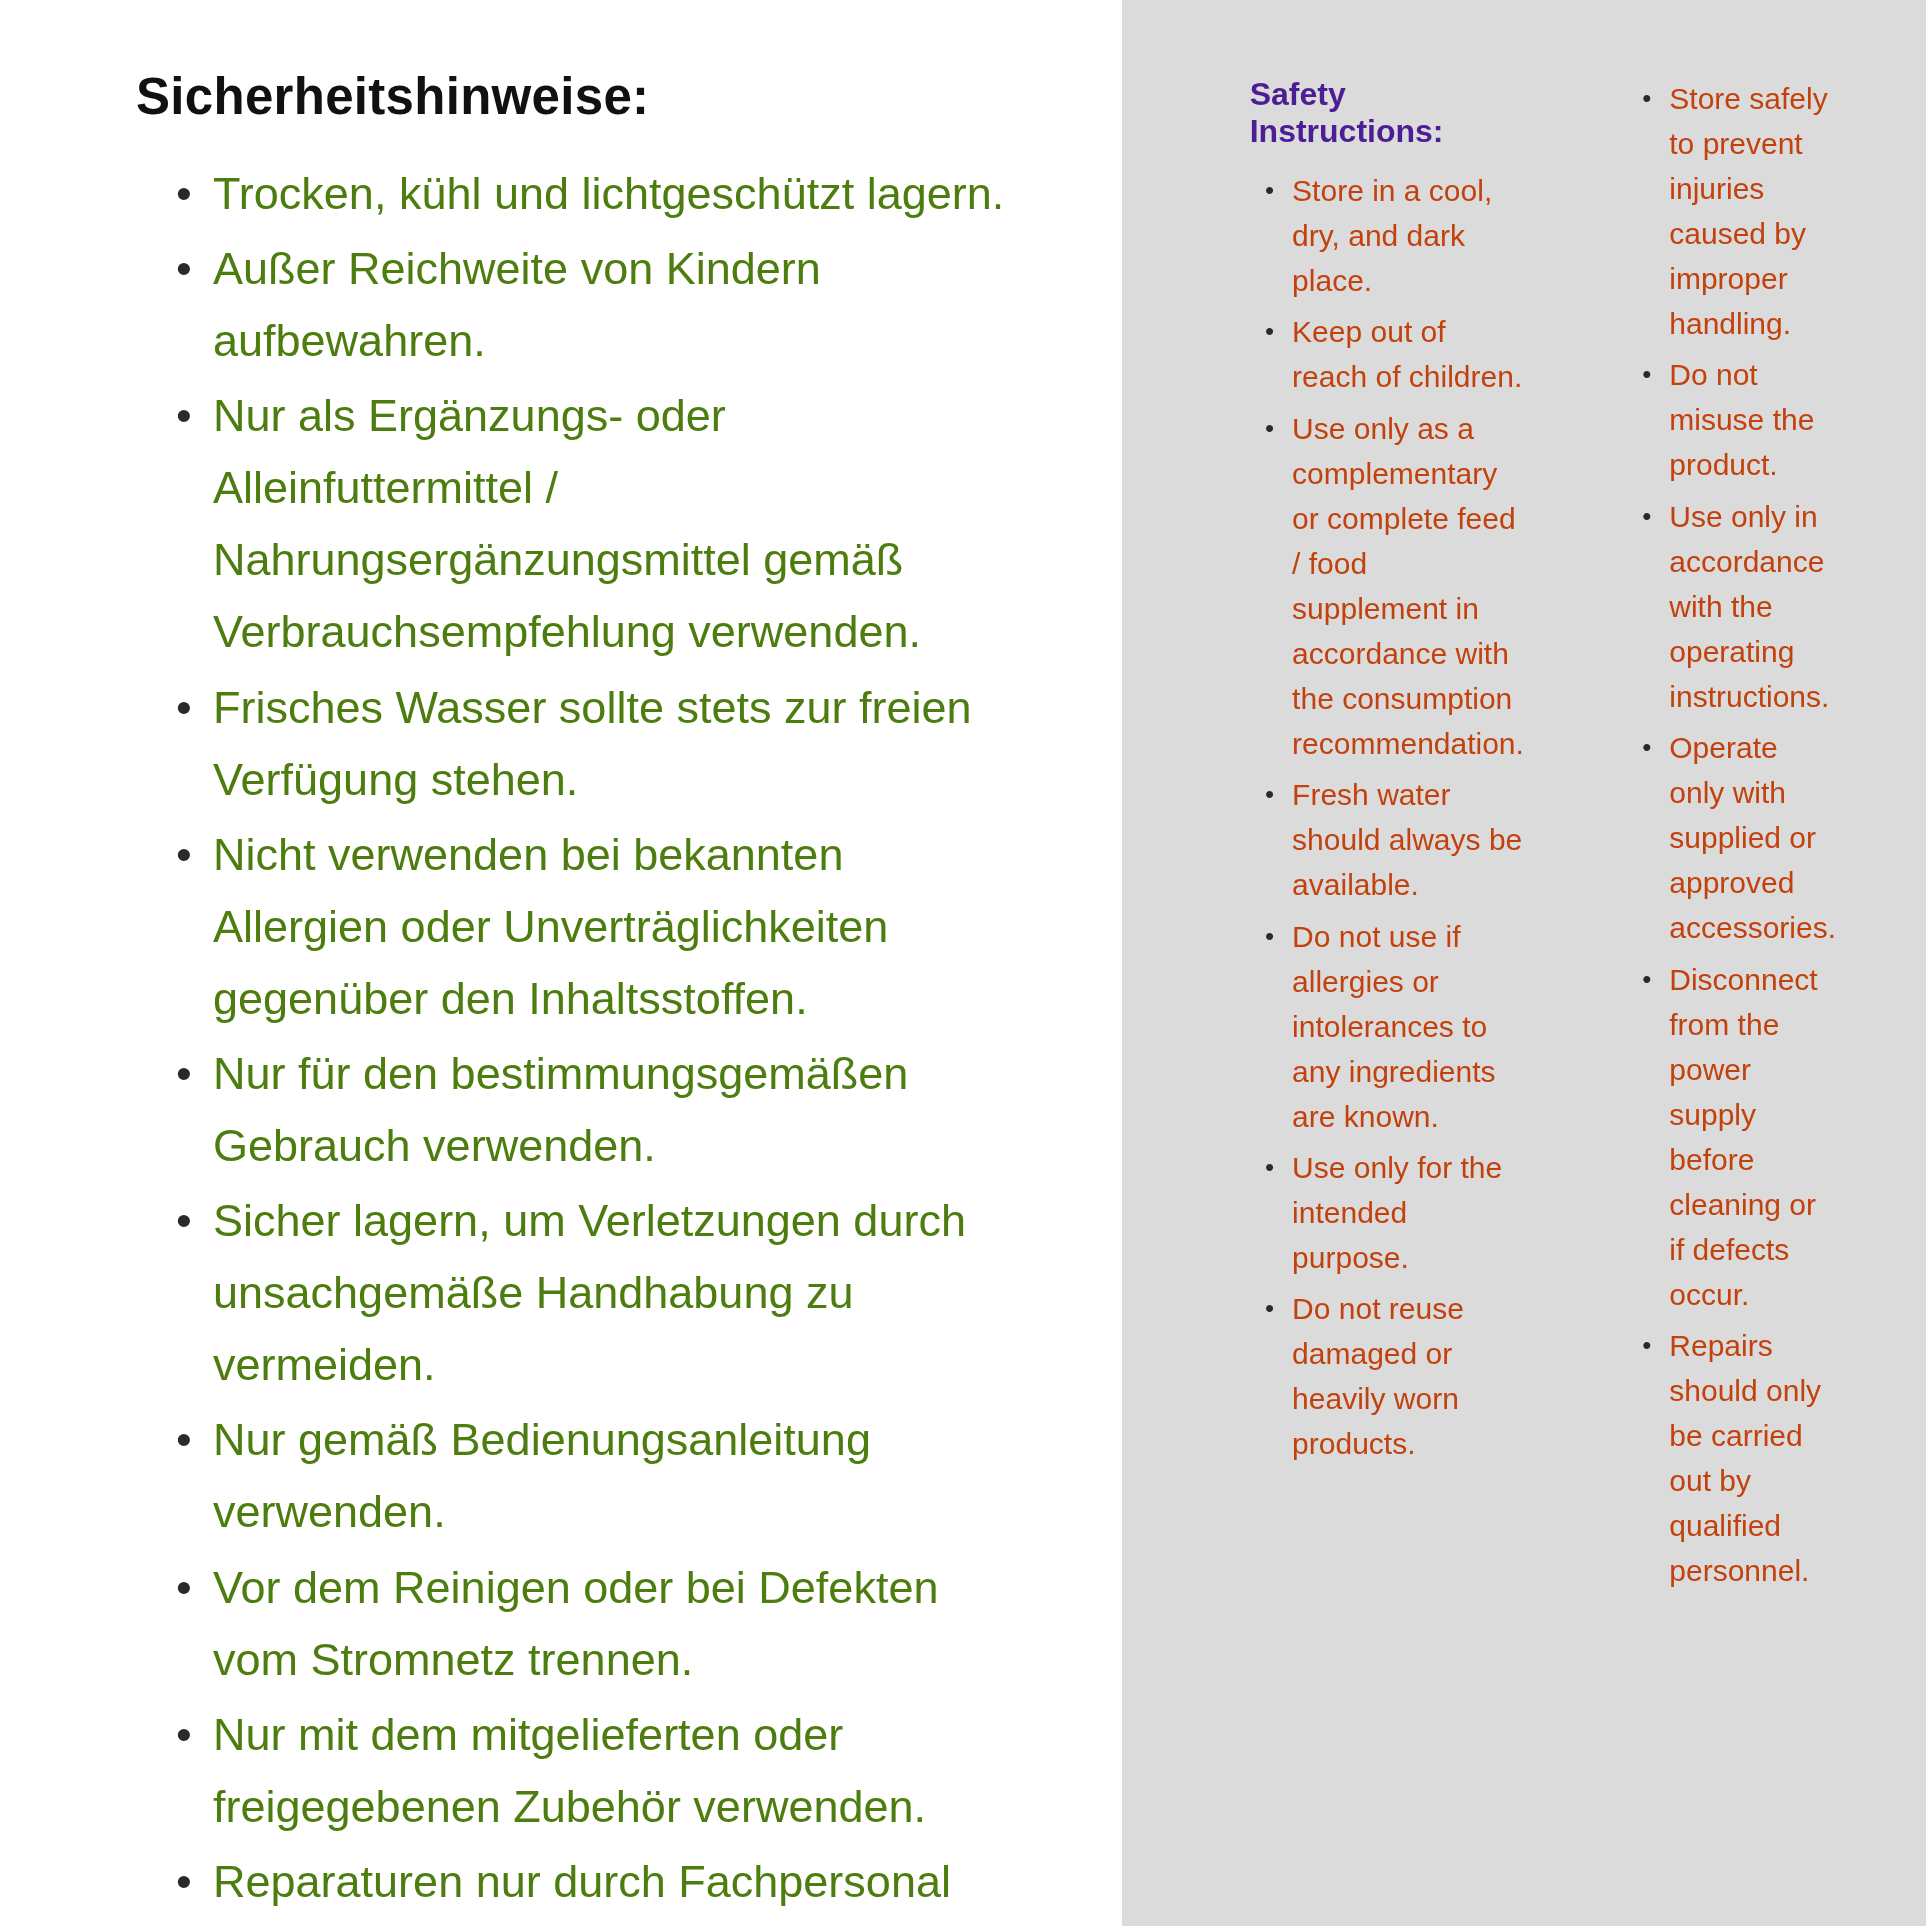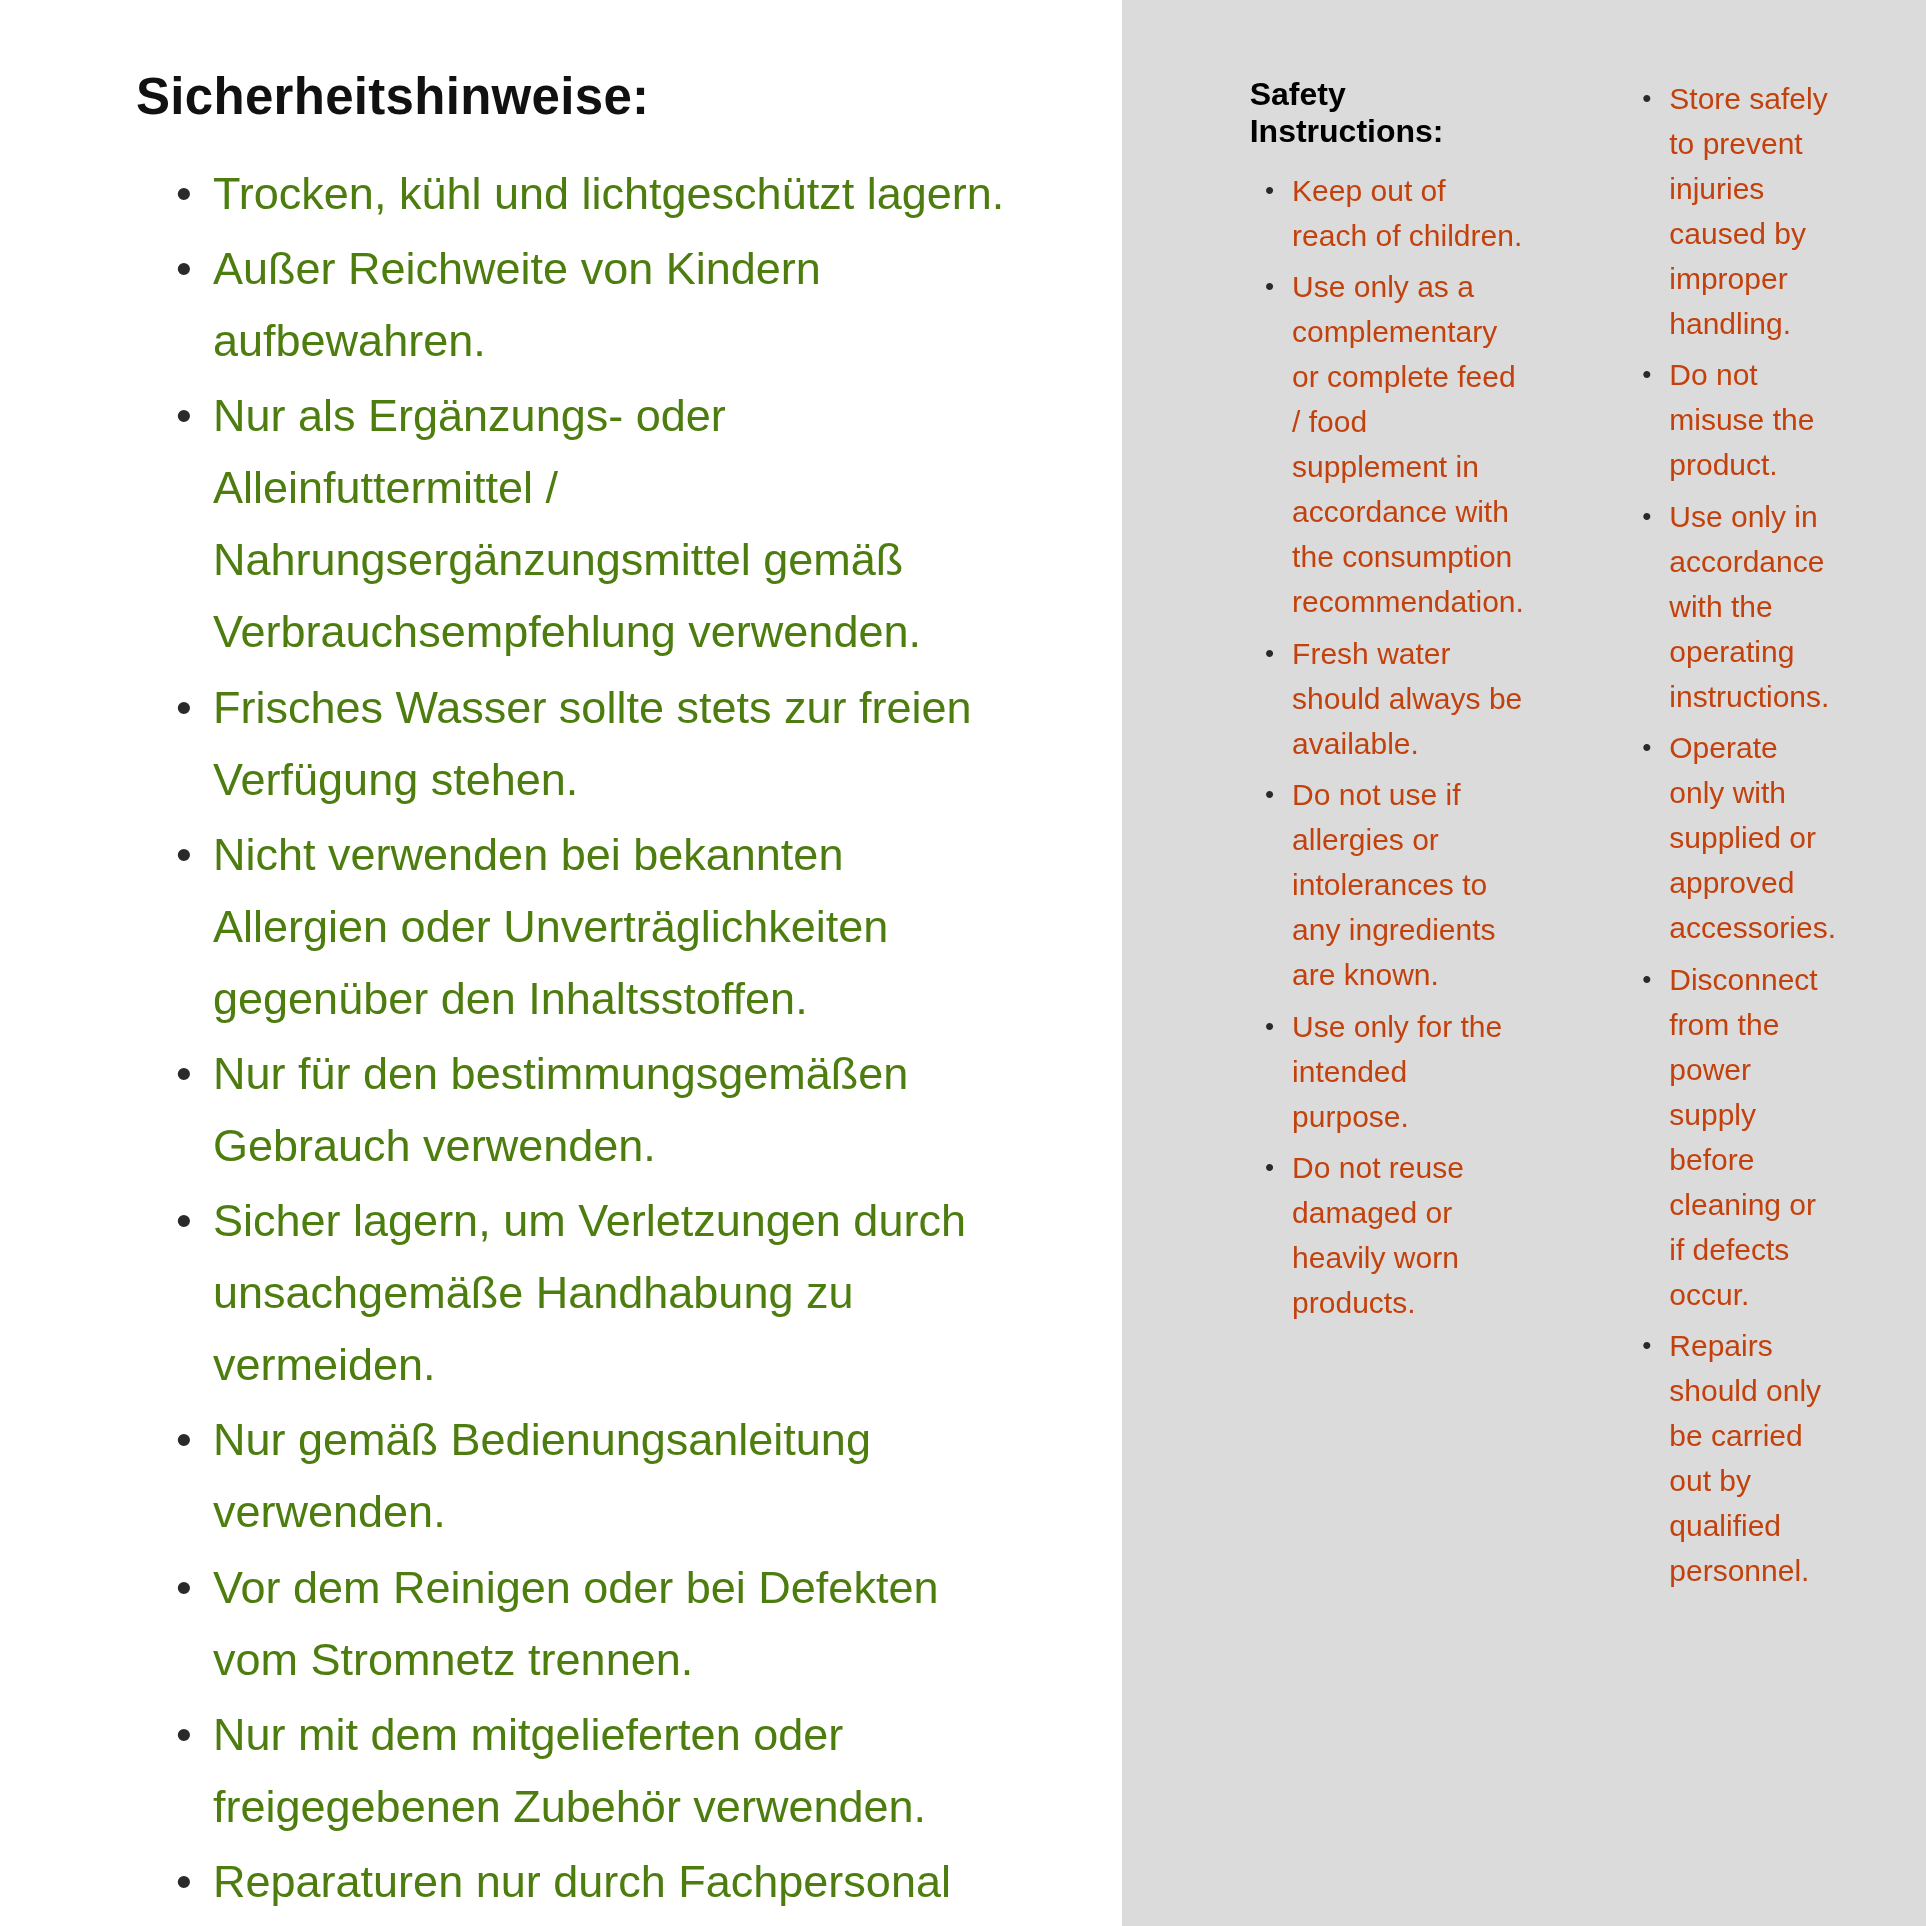--- a/index.html
+++ b/index.html
@@ -65,21 +65,21 @@
   .english-columns {
     display: grid;
     grid-template-columns: 1fr 1fr;
     column-gap: 103px;
     align-items: start;
   }
   .en-title {
     margin: 0 0 18px 0;
     font-size: 32px;
     font-weight: 700;
-    color: #000000;
+    color: #4c1d95;
   }
   .english-section ul.bullet-list {
     margin-left: 15.4px;
   }
   .english-section ul.bullet-list li {
     position: relative;
     padding-left: 27px;
     font-size: 30px;
     line-height: 1.5;
     margin-bottom: 6.4px;
@@ -115,20 +115,21 @@
         <li>Nur mit dem mitgelieferten oder freigegebenen Zubehör verwenden.</li>
         <li>Reparaturen nur durch Fachpersonal durchführen lassen.</li>
       </ul>
   </section>
 
   <section class="english-section">
     <div class="english-columns">
       <div class="english-col-left">
         <h2 class="en-title">Safety Instructions:</h2>
         <ul class="bullet-list">
+            <li>Store in a cool, dry, and dark place.</li>
             <li>Keep out of reach of children.</li>
             <li>Use only as a complementary or complete feed / food supplement in accordance with the consumption recommendation.</li>
             <li>Fresh water should always be available.</li>
             <li>Do not use if allergies or intolerances to any ingredients are known.</li>
             <li>Use only for the intended purpose.</li>
             <li>Do not reuse damaged or heavily worn products.</li>
           </ul>
       </div>
       <div class="english-col-right">
         <ul class="bullet-list">

